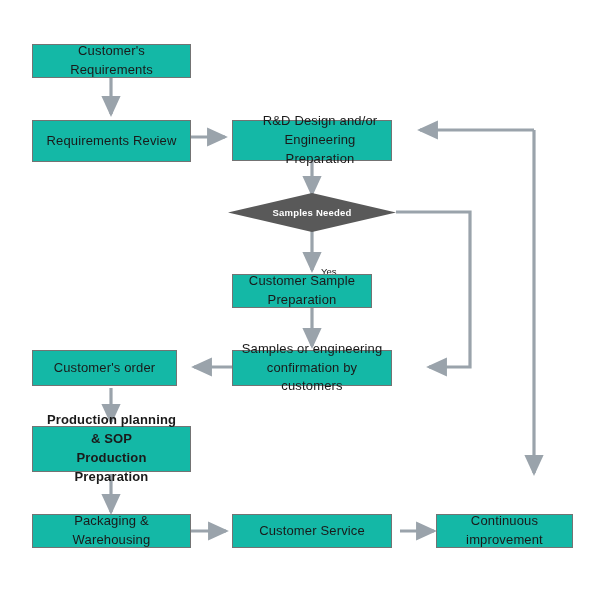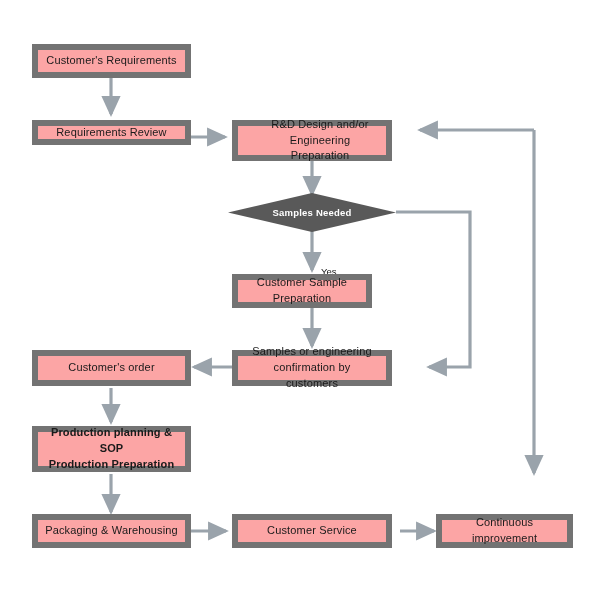--- a/index.html
+++ b/index.html
@@ -13,27 +13,27 @@
   #canvas {
     position: relative;
     width: 600px;
     height: 600px;
     background: #ffffff;
     overflow: hidden;
   }
   .node {
     position: absolute;
     box-sizing: border-box;
-    background: #fca5a5;
-    border: 6px solid #737373;
+    background: #14b8a6;
+    border: 1px solid #737373;
     display: flex;
     align-items: center;
     justify-content: center;
     text-align: center;
-    font-size: 11px;
+    font-size: 13px;
     color: #1a1a1a;
     line-height: 1.45;
     letter-spacing: 0.15px;
   }
   .node span {
     display: block;
     padding: 0 4px;
   }
   .diamond-wrap {
     position: absolute;
@@ -107,21 +107,21 @@
 
       <path d="M534,130 L420,130" marker-end="url(#ah)"></path>
       <path d="M534,130 L534,473" marker-end="url(#ah)"></path>
     </g>
   </svg>
 
   <div class="node" style="left:32px; top:44px; width:159px; height:34px;">
     <span>Customer's Requirements</span>
   </div>
 
-  <div class="node" style="left:32px; top:120px; width:159px; height:25px;">
+  <div class="node" style="left:32px; top:120px; width:159px; height:42px;">
     <span>Requirements Review</span>
   </div>
 
   <div class="node" style="left:232px; top:120px; width:160px; height:41px;padding-left:16px;">
     <span>
       <span>R&amp;D Design and/or</span>
       <span>Engineering Preparation</span>
     </span>
   </div>
 
@@ -138,21 +138,21 @@
     <span>Customer Sample Preparation</span>
   </div>
 
   <div class="node" style="left:232px; top:350px; width:160px; height:36px;align-items:center;">
     <span>
       <span>Samples or engineering</span>
       <span>confirmation by customers</span>
     </span>
   </div>
 
-  <div class="node" style="left:32px; top:350px; width:159px; height:36px;">
+  <div class="node" style="left:32px; top:350px; width:145px; height:36px;">
     <span>Customer's order</span>
   </div>
 
   <div class="node" style="left:32px; top:426px; width:159px; height:46px;font-weight:bold;">
     <span>
       <span>Production planning &amp; SOP</span>
       <span>Production Preparation</span>
     </span>
   </div>
 

